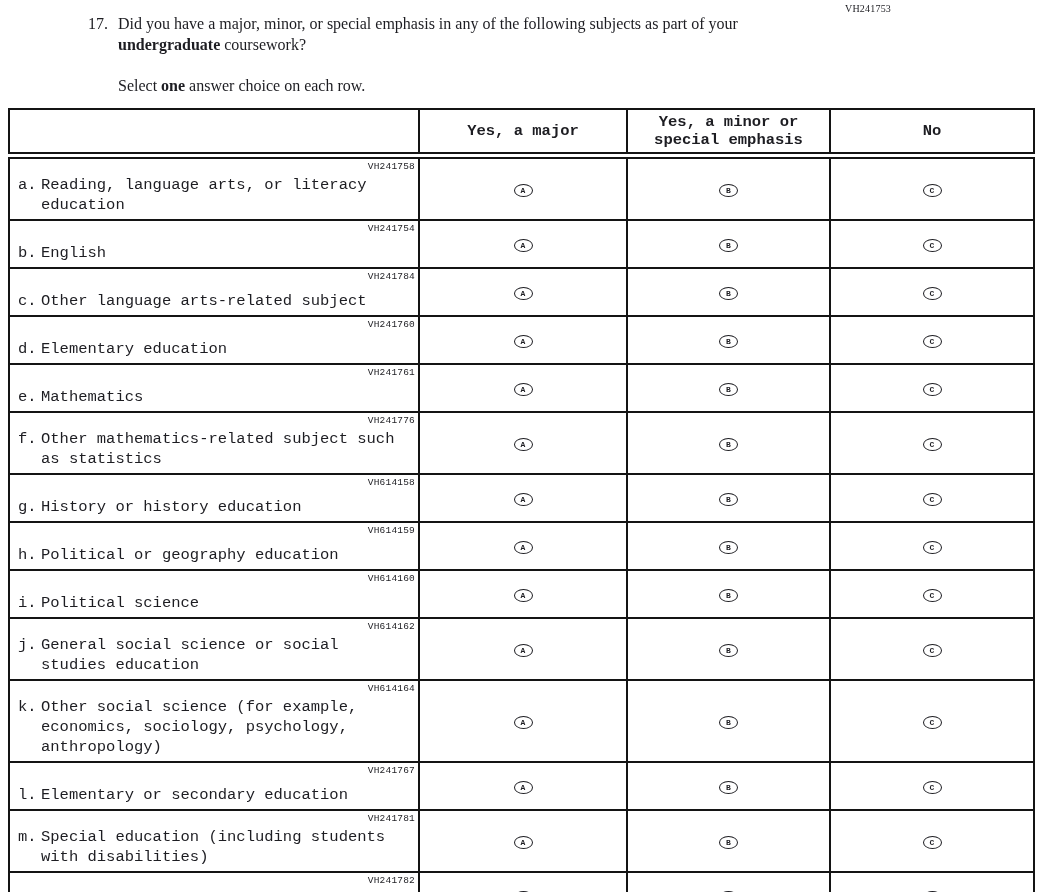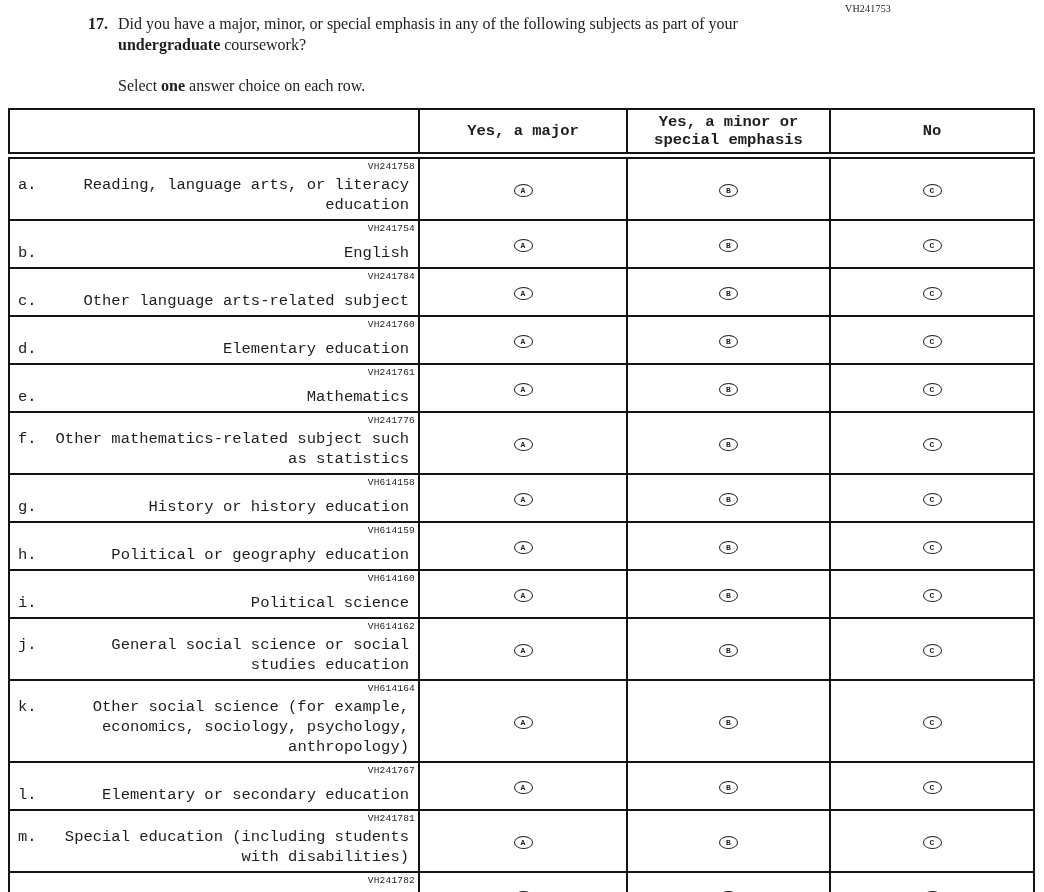--- a/index.html
+++ b/index.html
@@ -18,21 +18,21 @@
     font-size: 10px; letter-spacing: 0.2px;
   }
 
   
   .question-block {
     position: absolute; top: 13px; left: 88px; width: 740px;
   }
   .q-row { display: flex; }
   .q-number {
     width: 30px; flex-shrink: 0;
-    font-weight: bold; font-size: 16px; line-height: 21px;
+    font-weight: normal; font-size: 16px; line-height: 21px;
   }
   .q-text { font-size: 16px; line-height: 21px; width: 700px; }
   .q-instruction {
     margin-top: 20px; margin-left: 30px;
     font-size: 16px; line-height: 21px;
   }
   .bold { font-weight: bold; }
 
   
   table.survey {
@@ -63,21 +63,21 @@
   }
   .vh-code {
     text-align: right; font-size: 9.5px; line-height: 11px;
     letter-spacing: 0.2px;
   }
   .subject-label {
     display: flex; font-size: 15.5px; line-height: 20px;
     padding-top: 3px; padding-right: 6px;
   }
   .row-letter { min-width: 23px; flex-shrink: 0; }
-  .label-text { flex: 1; text-align: right; }
+  .label-text { flex: 1; }
 
   td.bubble-cell { text-align: center; vertical-align: middle; }
   .bubble {
     display: inline-flex; align-items: center; justify-content: center;
     width: 19px; height: 13px;
     border: 1.4px solid #1d1d22; border-radius: 50%;
     font-size: 8px; line-height: 1; font-weight: 600;
     cursor: pointer; background: #fff;
   }
 </style>

